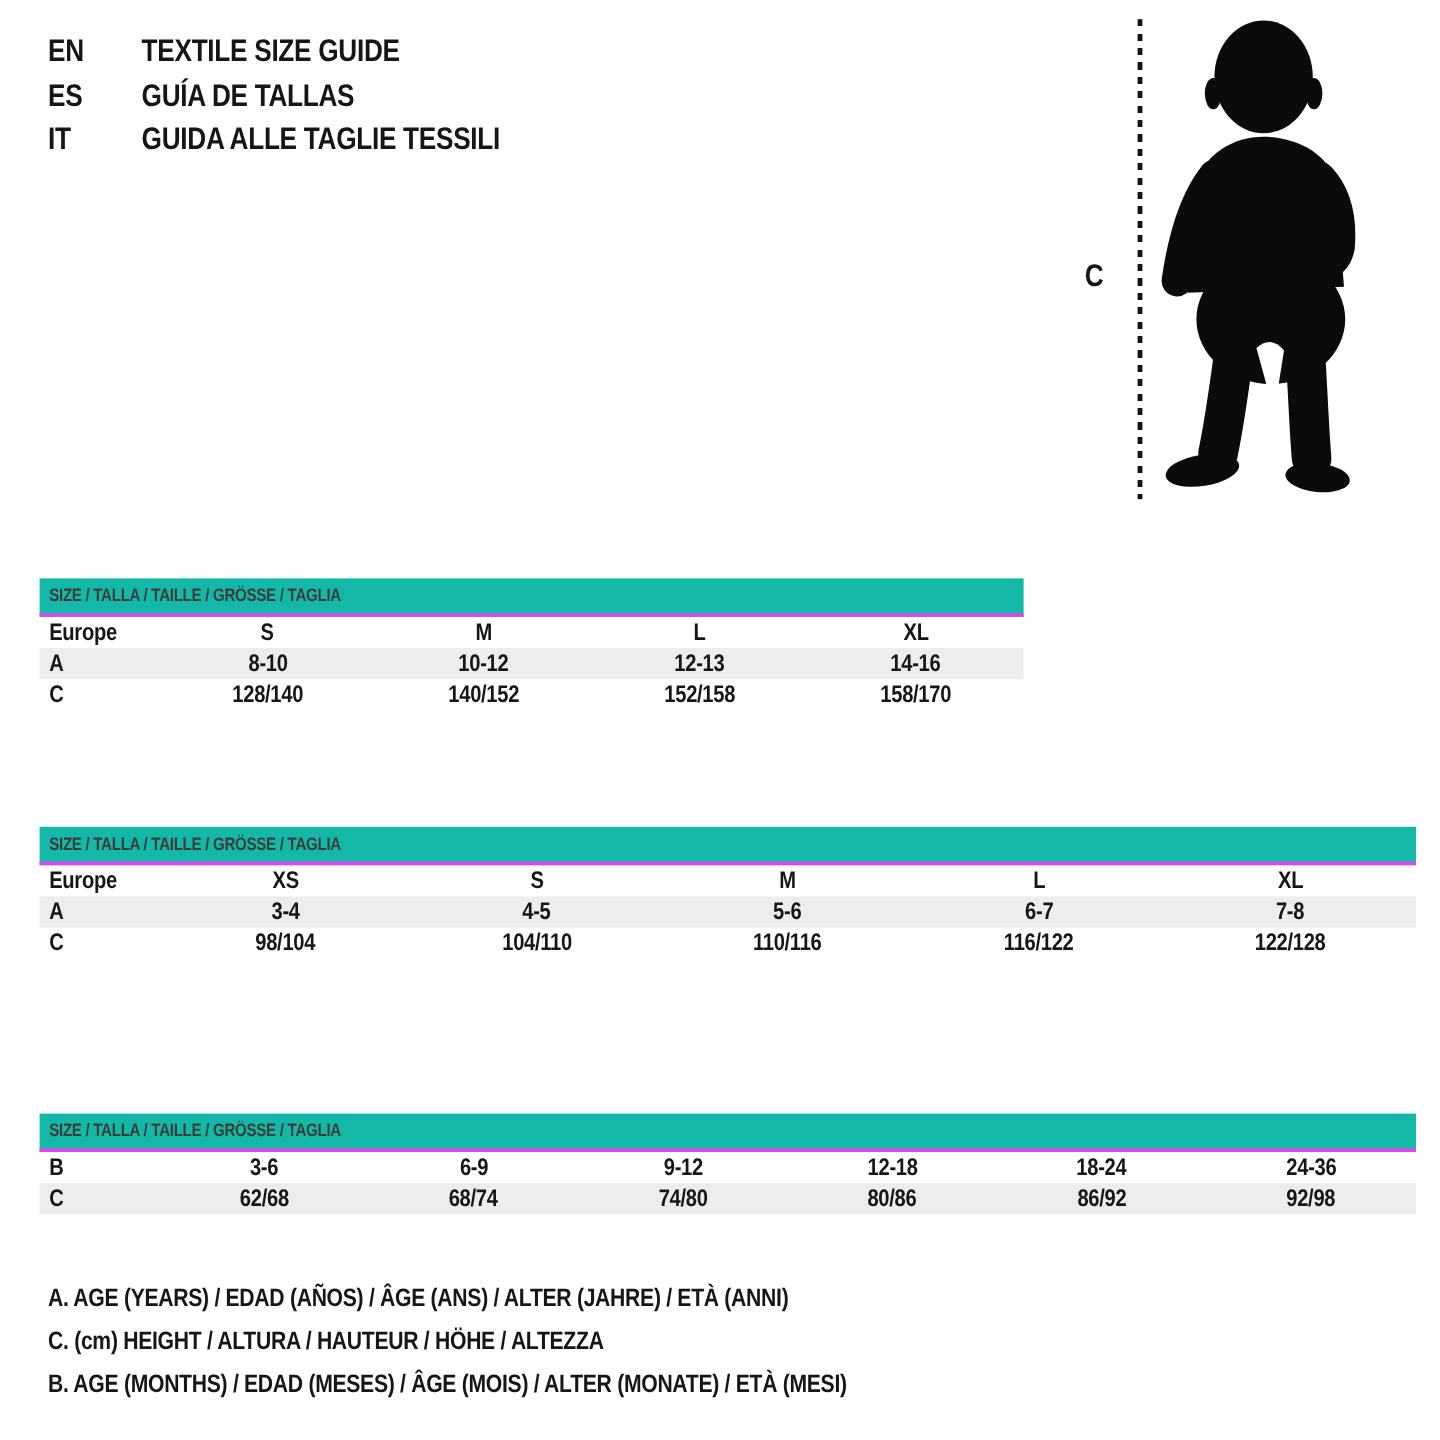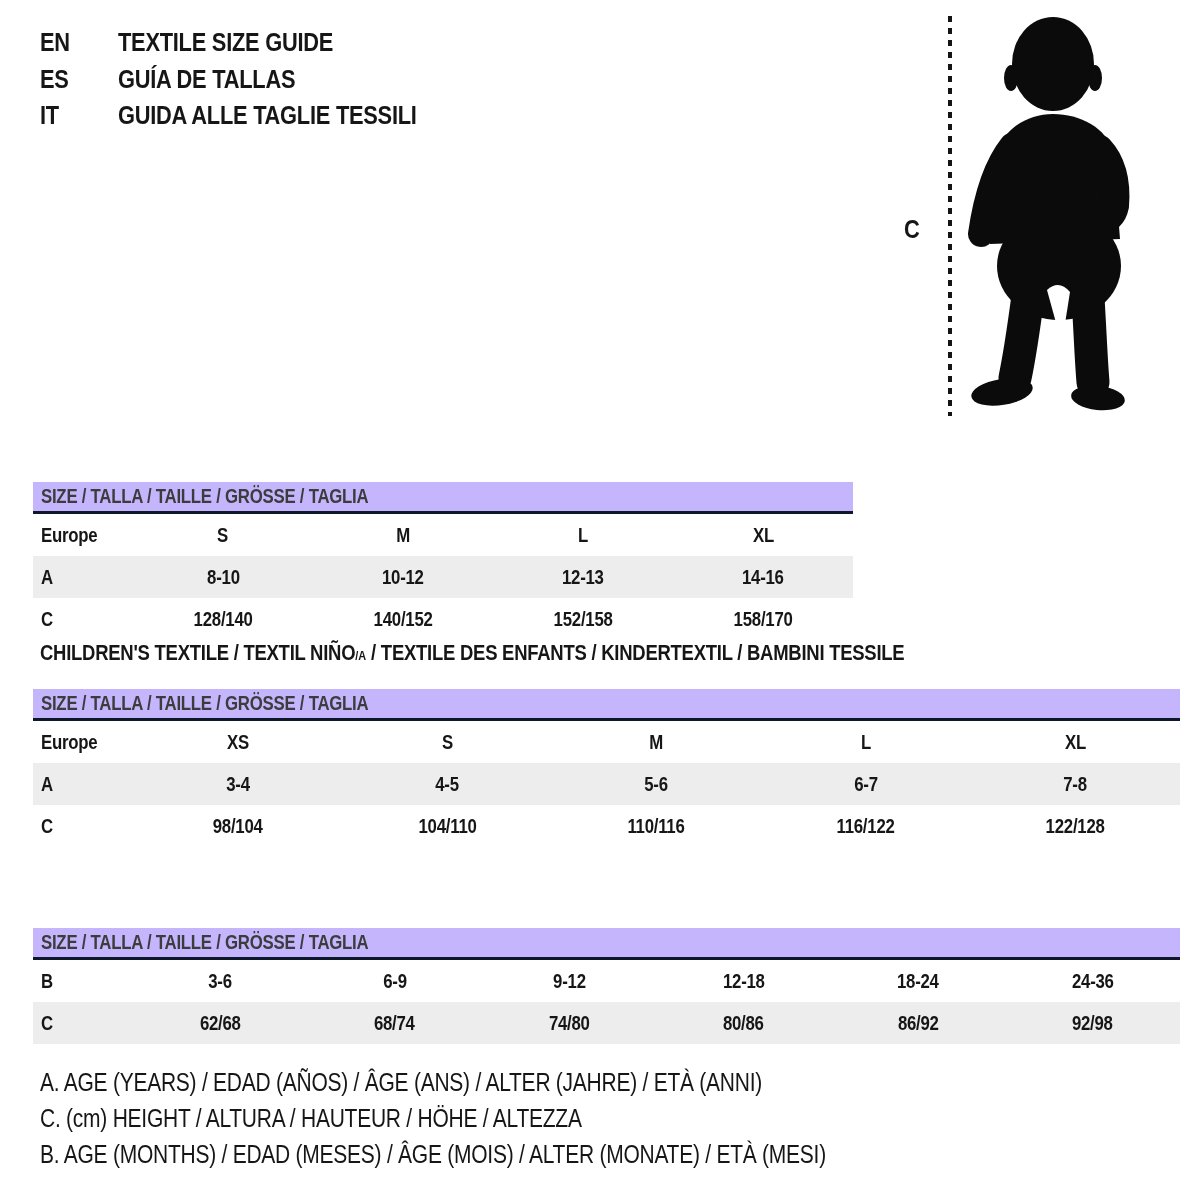--- a/index.html
+++ b/index.html
@@ -31,35 +31,35 @@
   .fig-svg { position: absolute; left: 960px; top: 14px; }
 
   
   .section-title { position: absolute; font-size: 22px; font-weight: bold; line-height: 26px; }
   .subsc { font-size: 13px; letter-spacing: 0; }
 
   
   .stable { position: absolute; }
   .size-bar {
     height: 29px; box-sizing: content-box;
-    background: #c4b5fd; border-bottom: 3px solid #0f172a;
+    background: #14b8a6; border-bottom: 3px solid #d946ef;
     display: flex; align-items: center; padding-left: 8px;
-    font-size: 20px; font-weight: bold; color: #3c3c3c;
+    font-size: 15px; font-weight: bold; color: #3c3c3c;
   }
-  .trow { display: grid; height: 42px; align-items: center; font-size: 20px; font-weight: bold; }
+  .trow { display: grid; height: 26px; align-items: center; font-size: 20px; font-weight: bold; }
   .cols4 { grid-template-columns: 100px repeat(4, 1fr); }
   .cols5 { grid-template-columns: 100px repeat(5, 1fr); }
   .cols6 { grid-template-columns: 100px repeat(6, 1fr); }
   .trow.shaded { background: #ededed; }
   .tlabel { padding-left: 8px; text-align: left; }
   .tcell  { text-align: center; }
 
   
   .legend { position: absolute; left: 40px; top: 1064px; }
-  .legend-line { display: flex; align-items: center; height: 36px; font-size: 25px; font-weight: normal; }
+  .legend-line { display: flex; align-items: center; height: 36px; font-size: 21px; font-weight: bold; }
 </style>
 </head>
 <body>
 
 <div class="page">
 
   <div class="lang-block">
     <div class="lang-row">
       <span class="lang-code"><span class="cond">EN</span></span>
       <span class="cond">TEXTILE SIZE GUIDE</span>
@@ -119,23 +119,20 @@
     </div>
     <div class="trow cols4">
       <div class="tlabel"><span class="cond">C</span></div>
       <div class="tcell"><span class="condc">128/140</span></div>
       <div class="tcell"><span class="condc">140/152</span></div>
       <div class="tcell"><span class="condc">152/158</span></div>
       <div class="tcell"><span class="condc">158/170</span></div>
     </div>
   </div>
 
-  <div class="section-title" style="left:40px; top:640px;">
-    <span class="cond"><span>CHILDREN'S TEXTILE / TEXTIL NIÑO</span><span class="subsc">/A</span><span> / TEXTILE DES ENFANTS / KINDERTEXTIL / BAMBINI TESSILE</span></span>
-  </div>
   <div class="stable" style="left:33px; top:689px; width:1147px;">
     <div class="size-bar">
       <span class="cond">SIZE / TALLA / TAILLE / GRÖSSE / TAGLIA</span>
     </div>
     <div class="trow cols5">
       <div class="tlabel"><span class="cond">Europe</span></div>
       <div class="tcell"><span class="condc">XS</span></div>
       <div class="tcell"><span class="condc">S</span></div>
       <div class="tcell"><span class="condc">M</span></div>
       <div class="tcell"><span class="condc">L</span></div>

